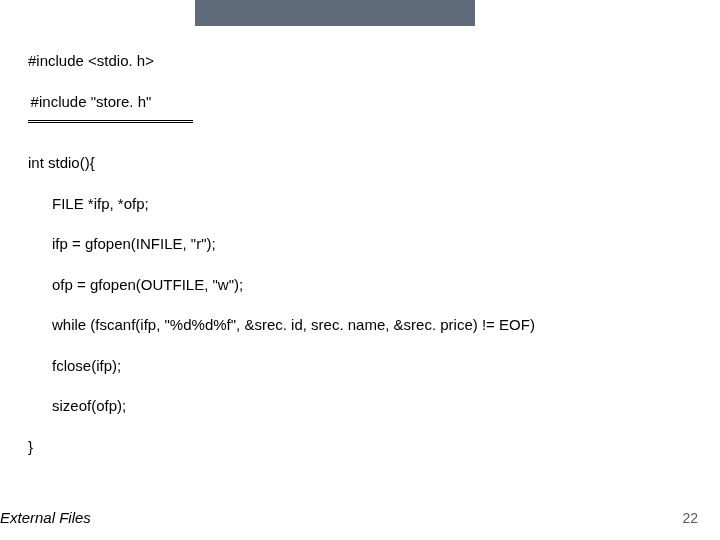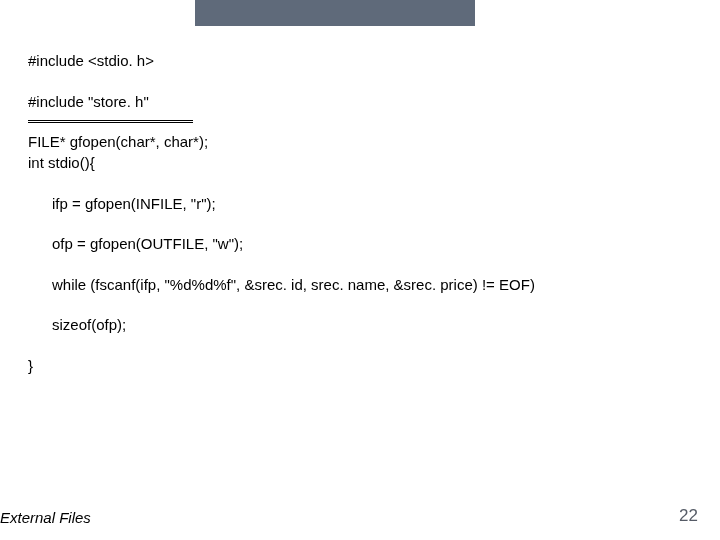--- a/index.html
+++ b/index.html
@@ -21,20 +21,21 @@
     width: 280px;
     height: 26px;
     background: #5f6a7a;
   }
   .code-block-1 {
     position: absolute;
     top: 31px;
     left: 28px;
     line-height: 1.35;
     white-space: pre;
+    text-align: center;
   }
   .divider {
     position: absolute;
     top: 120px;
     left: 28px;
     width: 165px;
     height: 3px;
     border-top: 1px solid #000;
     border-bottom: 1px solid #000;
     box-sizing: border-box;
@@ -55,40 +56,41 @@
     right: 0;
     text-align: left;
     font-size: 15px;
     color: #000000;
     font-style: italic;
   }
   .page-num {
     position: absolute;
     bottom: 14px;
     right: 22px;
-    font-size: 17px;
+    font-size: 14px;
     color: #555b66;
   }
 </style>
 </head>
 <body>
 
 <div class="topbar-region"></div>
 
 <div class="code-block-1">
 <div>#include &lt;stdio. h&gt;</div>
 <div>#include "store. h"</div>
-<div>FILE* gfopen(char*, char*);</div>
 </div>
 
 <div class="divider"></div>
 
 <div class="code-block-2">
 <div>int stdio(){</div>
+<div class="ind1">FILE *ifp, *ofp;</div>
 <div class="ind1">ifp = gfopen(INFILE, "r");</div>
 <div class="ind1">ofp = gfopen(OUTFILE, "w");</div>
 <div class="ind1">while (fscanf(ifp, "%d%d%f", &amp;srec. id, srec. name, &amp;srec. price) != EOF)</div>
+<div class="ind1">fclose(ifp);</div>
 <div class="ind1">sizeof(ofp);</div>
 <div>}</div>
 </div>
 
 <div class="footer-title">External Files</div>
 <div class="page-num">22</div>
 
 </body></html>

